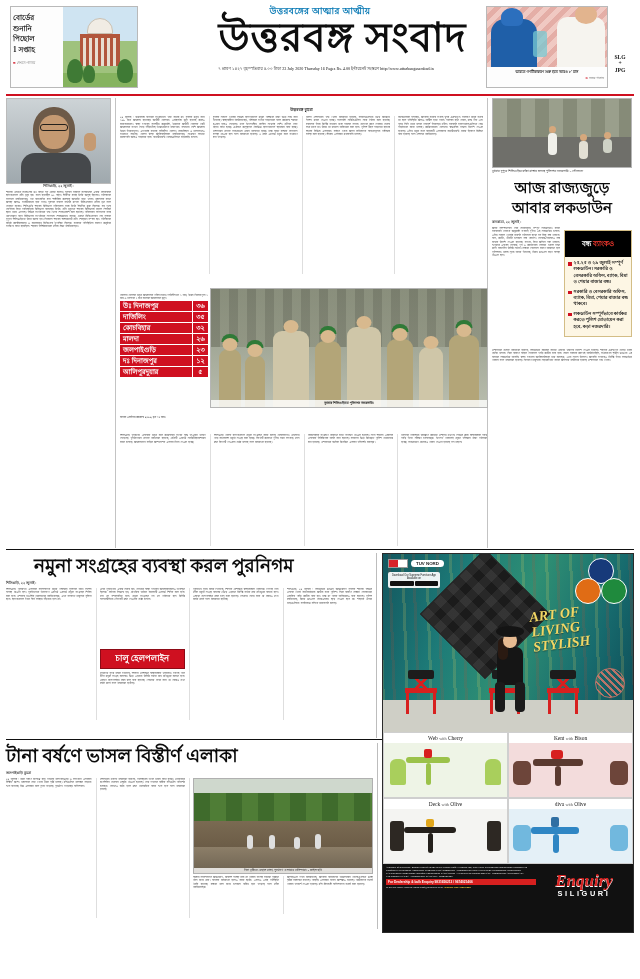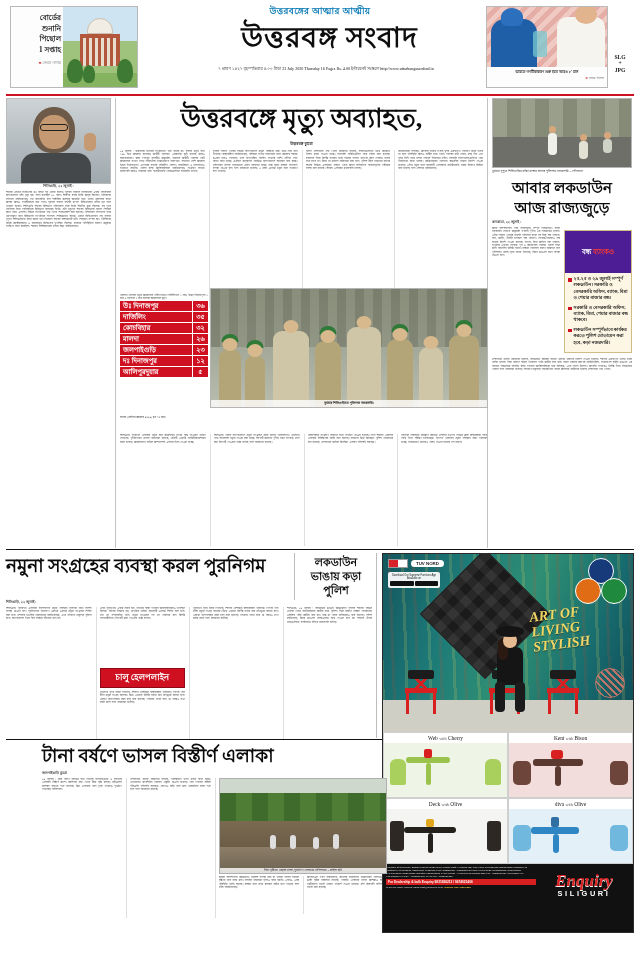--- a/index.html
+++ b/index.html
@@ -20,37 +20,37 @@
     overflow:hidden; hyphens:auto;
   }
 
   
   .masthead { position:relative; height:88px; }
   .tagline {
     position:absolute; top:0; left:0; right:0; text-align:center;
     color:#0a7ab5; font-size:9px; font-weight:bold; letter-spacing:.3px;
   }
   .mast-title {
-    position:absolute; top:9px; left:131px; width:385px;
+    position:absolute; top:9px; left:144px; width:385px;
     text-align:center; font-family:"Liberation Serif", serif;
-    font-size:28px; font-weight:bold; letter-spacing:1px; color:#0d0d0d;
+    font-size:40px; font-weight:bold; letter-spacing:1px; color:#0d0d0d;
     line-height:50px; white-space:nowrap;
   }
   .mast-dateline {
     position:absolute; top:62px; left:130px; width:380px;
     text-align:center; font-size:4.1px; color:#111; white-space:nowrap;
     font-family:"Liberation Serif", serif;
   }
   .corner-box {
     position:absolute; border:1px solid #b9b9b9; background:#fdfdfd;
     overflow:hidden;
   }
   .box-left { left:4px; top:2px; width:128px; height:82px; display:flex; }
   .box-left .txt {
-    width:52px; padding:6px 2px 0 2px; text-align:right;
+    width:52px; padding:6px 2px 0 2px; text-align:left;
     font-size:7.2px; line-height:10.5px; font-weight:bold; color:#141414;
     font-family:"Liberation Serif", serif;
   }
   .box-left .byline {
     font-size:3.4px; color:#5b5b5b; font-weight:normal; margin-top:3px;
   }
   .box-left .byline b { color:#cf1020; }
   .box-left .pic { flex:1; position:relative; }
   .box-right { right:26px; top:2px; width:122px; height:82px; }
   .box-right .pic { height:60px; position:relative; }
@@ -179,41 +179,41 @@
     background:#d6a87c; border-radius:50%; }
   .lp-cap { font-size:3.1px; color:#222; padding:1px 0; }
   .sub-head2 {
     font-family:"Liberation Serif", serif; font-size:15px; line-height:20px;
     font-weight:bold; text-align:center; padding:3px 0 2px; color:#0b0b0b;
   }
   .twocol { display:flex; gap:4px; }
   .twocol > div { flex:1; }
   .bank-box { border:1px solid #d3bd86; background:#fdf6e4; margin:3px 0; padding:3px; }
   .bank-title {
-    background:#4c1d95; color:#fff; font-size:7px; font-weight:bold;
-    text-align:center; padding:15px 0; margin:-3px -3px 3px;
+    background:#000000; color:#fff; font-size:7px; font-weight:bold;
+    text-align:center; padding:7px 0; margin:-3px -3px 3px;
     font-family:"Liberation Serif", serif;
   }
   .bank-title .r { color:#ff3b30; }
   .bullet { display:flex; gap:2px; margin-bottom:3px; }
   .bullet .sq { width:3.6px; height:3.6px; background:#cf1020; margin-top:2px; flex:0 0 auto; }
   .bullet .tx { font-size:4.6px; line-height:6.4px; font-weight:bold; color:#151515;
     font-family:"Liberation Serif", serif; }
 
   
   .mid-zone { display:flex; gap:5px; margin-top:3px; height:185px; }
   .mz-left { width:373px; border-right:1px solid #bdbdbd; padding-right:4px; }
   .mz-right { width:252px; }
   .sec-head {
     font-family:"Liberation Serif", serif; font-weight:bold; color:#0b0b0b;
     font-size:18.5px; line-height:23px; padding:2px 0 3px;
   }
   .sec-head.sm { font-size:11px; line-height:14px; text-align:center; }
   .head-flex { display:flex; align-items:flex-start; }
-  .head-flex .main { flex:1; }
+  .head-flex .main { flex:1;margin-left:28px; }
   .head-flex .side { width:78px; border-left:1px solid #bdbdbd; padding-left:5px; }
   .helpline {
     background:#cf1020; color:#fff; text-align:center; font-weight:bold;
     font-size:8.5px; padding:2px 0; margin:3px 0;
     font-family:"Liberation Serif", serif; border:1px solid #8d0a16;
   }
 
   
   .ad { width:252px; border:1.4px solid #2b2b2b; background:#fff; height:380px; position:relative; overflow:hidden; }
   .ad-hero { height:178px; position:relative; overflow:hidden;
@@ -287,21 +287,21 @@
   .ad-footer .ftext { width:150px; font-size:2.5px; line-height:3px; color:#e9e9e9; }
   .ad-footer .ftext b { color:#ffd23c; }
   .ad-footer .ohl { background:#d7201f; color:#fff; font-size:3.2px; font-weight:bold;
     padding:1px 2px; margin-top:1px; width:150px; }
   .supreme { position:absolute; right:4px; top:8px; width:90px; text-align:center; }
   .supreme .w1 { font-family:"Liberation Serif", serif; font-style:italic; font-weight:bold;
     color:#d7201f; font-size:17px; line-height:17px; text-shadow:0 1px 0 #fff; }
   .supreme .w2 { color:#fff; font-size:7.4px; letter-spacing:2.6px; font-weight:bold; }
 
   
-  .bot-zone { display:flex; gap:5px; margin-top:3px; height:186px;margin-left:36px; }
+  .bot-zone { display:flex; gap:5px; margin-top:3px; height:186px; }
   .bz-left { width:373px; border-right:1px solid #bdbdbd; padding-right:4px; }
   .flood-photo { width:100%; height:96px; border:1px solid #b0b0b0; position:relative; overflow:hidden; background:#8a9a6a; }
   .fp-sky { position:absolute; left:0; right:0; top:0; height:26px; background:#cfd8cd; }
   .fp-trees { position:absolute; left:0; right:0; top:14px; height:34px;
     background:repeating-linear-gradient(90deg,#3f6b2c 0 16px,#4f7d36 16px 32px); }
   .fp-road { position:absolute; left:0; right:0; bottom:0; height:52px;
     background:linear-gradient(#7a6a52,#5d4f3c); }
   .fp-water { position:absolute; left:0; right:0; bottom:0; height:26px;
     background:linear-gradient(#8c7e68,#6e6352); }
   .fp-people { position:absolute; bottom:24px; width:6px; height:14px; background:#dedede; border-radius:3px; }
@@ -372,21 +372,20 @@
         <div class="obit-face"></div>
         <div class="obit-glass"></div>
         <div class="obit-hand"></div>
       </div>
       <div class="dateline-s">শিলিগুড়ি, ২২ জুলাই :</div>
       <div class="copy" style="height:318px">শহরের প্রখ্যাত চিকিৎসক ডঃ রহিত বসু প্রয়াত হলেন। বুধবার সকালে কলকাতার একটি বেসরকারি হাসপাতালে তাঁর মৃত্যু হয়। বয়স হয়েছিল ৬৮ বছর। দীর্ঘদিন ধরেই তিনি অসুস্থ ছিলেন। পরিবারের সদস্যরা জানিয়েছেন, গত কয়েকদিন ধরে শারীরিক অবস্থার অবনতি হতে থাকে। মঙ্গলবার রাতে অবস্থা আরও সংকটজনক হয়ে পড়ে। বুধবার সকাল সাতটা নাগাদ চিকিৎসকরা তাঁকে মৃত বলে ঘোষণা করেন। শিলিগুড়ি শহরের চিকিৎসা পরিষেবার সঙ্গে তিনি দীর্ঘদিন যুক্ত ছিলেন। বহু দুঃস্থ রোগীকে বিনা পারিশ্রমিকে চিকিৎসা করেছেন তিনি। তাঁর মৃত্যুতে শহরের চিকিৎসক মহলে শোকের ছায়া নেমে এসেছে। বিভিন্ন সংগঠনের পক্ষ থেকে শোকপ্রকাশ করা হয়েছে। পরিবারের সদস্যদের সঙ্গে যোগাযোগ করে চিকিৎসক সংগঠনের সদস্যরা শোকজ্ঞাপন করেন। প্রয়াত চিকিৎসকের দেহ বুধবার দুপুরে শিলিগুড়িতে নিয়ে আসা হয়। বিকেলে শহরের শ্মশানঘাটে তাঁর শেষকৃত্য সম্পন্ন হয়। পরিবারের ঘনিষ্ঠ আত্মীয়স্বজন ও কয়েকজন চিকিৎসক উপস্থিত ছিলেন। করোনা পরিস্থিতির কারণে অনুষ্ঠান সংক্ষিপ্ত রাখা হয়েছিল। শহরের বিশিষ্টজনেরা তাঁকে শ্রদ্ধা জানিয়েছেন।</div>
     </div>
 
     <div class="col-b">
       <div class="main-head">
-        <div>উত্তরবঙ্গে মৃত্যু অব্যাহত,</div>
       </div>
       <div class="byline-c">উত্তরবঙ্গ ব্যুরো</div>
 
       <div class="cols4">
         <div>
             <div class="copy" style="height:158px">২২ জুলাই : উত্তরবঙ্গে করোনা সংক্রমণের গতি কমছে না। বুধবার নতুন করে ১৬৯ জন আক্রান্ত হয়েছেন আটটি জেলায়। একইসঙ্গে মৃত্যু হয়েছে আরও কয়েকজনের। স্বাস্থ্য দপ্তরের বুলেটিন অনুযায়ী, উত্তরের আটটি জেলায় মোট আক্রান্তের সংখ্যা বেড়ে দাঁড়িয়েছে উল্লেখযোগ্য জায়গায়। সবচেয়ে বেশি আক্রান্ত উত্তর দিনাজপুরে। এরপরেই রয়েছে দার্জিলিং জেলা। কোচবিহার ও মালদাতেও সংক্রমণ বাড়ছে। জেলা স্বাস্থ্য আধিকারিকরা জানিয়েছেন, সংক্রমণ রুখতে নজরদারি আরও বাড়ানো হবে। কনটেনমেন্ট জোনগুলিতে কড়াকড়ি চলবে।</div>
           </div>
         <div>
             <div class="copy" style="height:158px">বুধবার সকাল থেকেই বিভিন্ন হাসপাতালে নমুনা পরীক্ষার জন্য ভিড় লক্ষ করা গিয়েছে। স্বাস্থ্যকর্মীরা জানিয়েছেন, পরীক্ষার সংখ্যা বাড়ানোর ফলে আক্রান্ত শনাক্ত হওয়ার হারও বেড়েছে। তবে উপসর্গহীন রোগীর সংখ্যাই বেশি। তাঁদের সেফ হোমে রাখা হচ্ছে। গুরুতর অসুস্থদের কোভিড হাসপাতালে স্থানান্তর করা হচ্ছে। প্রশাসনের তরফে সচেতনতা প্রচার চালানো হচ্ছে। মাস্ক ছাড়া রাস্তায় বেরোলে ব্যবস্থা নেওয়া হবে বলে জানানো হয়েছে। ৪ নম্বর ওয়ার্ডে নতুন করে সংক্রমণ ধরা পড়েছে।</div>
           </div>
@@ -474,22 +473,22 @@
     <div class="col-c">
       <div class="lock-photo">
         <div class="lp-bldg"></div>
         <div class="lp-road"></div>
         <div class="lp-man"></div>
         <div class="lp-man" style="left:62%;bottom:8px;height:18px;background:#e3e0d4"></div>
         <div class="lp-man" style="left:80%;bottom:14px;height:14px;background:#cfd2c6"></div>
       </div>
       <div class="lp-cap">বুধবার দুপুরে শিলিগুড়ির ফাঁকা রাস্তায় চলছে পুলিশের নজরদারি। - সৌজন্যে</div>
       <div class="sub-head2">
+        <div>আজ রাজ্যজুড়ে</div>
         <div>আবার লকডাউন</div>
-        <div>আজ রাজ্যজুড়ে</div>
       </div>
       <div class="dateline-s" style="text-align:left">কলকাতা, ২২ জুলাই :</div>
       <div class="twocol">
         <div>
             <div class="copy" style="height:120px">আজ বৃহস্পতিবার ফের রাজ্যজুড়ে সম্পূর্ণ লকডাউন। রাজ্য সরকারের ঘোষণা অনুযায়ী সপ্তাহে দু'দিন এই লকডাউন চলবে। এদিন সকাল থেকেই জরুরি পরিষেবা ছাড়া সব কিছু বন্ধ থাকবে। বাস, অটো, টোটো চলাচল বন্ধ থাকবে। দোকান-বাজারও বন্ধ রাখার নির্দেশ দেওয়া হয়েছে। ব্যাংক, বিমা অফিস বন্ধ থাকবে। শুধুমাত্র ওষুধের দোকান, দুধ ও আনাজের দোকান খোলা রাখা যাবে সকালের নির্দিষ্ট সময়ে। রাস্তায় বেরোলে কারণ জানাতে হবে পুলিশকে। নবান্ন সূত্রে জানা গিয়েছে, নিয়ম ভাঙলে কড়া ব্যবস্থা নেওয়া হবে।</div>
           </div>
         <div>
           <div class="bank-box">
             <div class="bank-title">
               <span>বন্ধ</span>
@@ -514,27 +513,20 @@
     </div>
   </div>
 
   <div class="rule-thin"></div>
 
   <div class="mid-zone">
     <div class="mz-left">
       <div class="head-flex">
         <div class="main">
           <div class="sec-head">নমুনা সংগ্রহের ব্যবস্থা করল পুরনিগম</div>
-        </div>
-        <div class="side">
-          <div class="sec-head sm">
-            <div>লকডাউন</div>
-            <div>ভাঙায় কড়া</div>
-            <div>পুলিশ</div>
-          </div>
         </div>
       </div>
       <div class="dateline-s" style="text-align:left">শিলিগুড়ি, ২২ জুলাই :</div>
       <div class="cols4">
         <div>
             <div class="copy" style="height:130px">শিলিগুড়ি পুরনিগম এলাকার বাসিন্দাদের নমুনা পরীক্ষার সুবিধার জন্য বিশেষ ব্যবস্থা নেওয়া হল। পুরনিগমের উদ্যোগে ওয়ার্ডে ওয়ার্ডে নমুনা সংগ্রহের শিবির করা হবে। প্রশাসক মণ্ডলীর চেয়ারম্যান জানিয়েছেন, এতে সাধারণ মানুষের সুবিধা হবে। হাসপাতালে গিয়ে দীর্ঘ লাইনে দাঁড়াতে হবে না।</div>
           </div>
         <div>
           <div class="copy" style="height:58px">এদিন পুরনিগমে একটি বৈঠক হয়। সেখানে স্বাস্থ্য দপ্তরের আধিকারিকরাও উপস্থিত ছিলেন। বৈঠকে সিদ্ধান্ত হয়, প্রাথমিক পর্যায়ে কয়েকটি ওয়ার্ডে শিবির করা হবে। পরে তা সম্প্রসারিত হবে। নমুনা সংগ্রহের পর তা পাঠানো হবে নির্দিষ্ট ল্যাবরেটরিতে। রিপোর্ট দ্রুত দেওয়ার চেষ্টা চলবে।</div>
           <div class="helpline">চালু হেলপলাইন</div>

